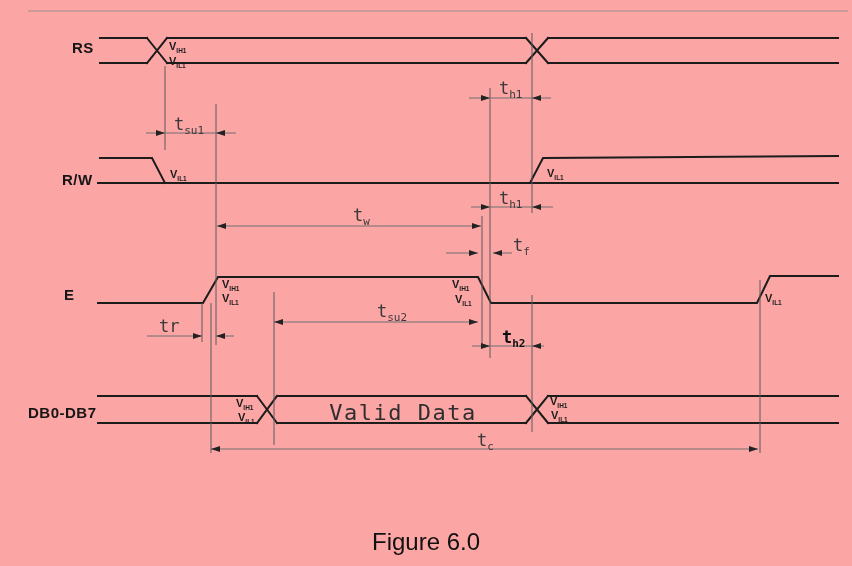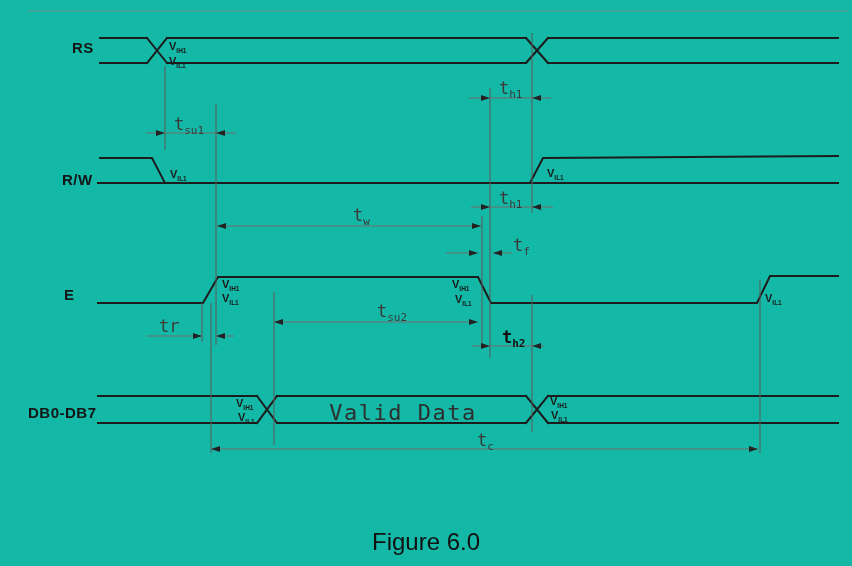--- a/index.html
+++ b/index.html
@@ -1,16 +1,16 @@
 <!DOCTYPE html>
 <html><head>
 <meta charset="utf-8">
 <style>
   html,body{margin:0;padding:0;background:#ffffff;}
-  .page{position:relative;width:852px;height:566px;background:#14b8a6;overflow:hidden;
+  .page{position:relative;width:852px;height:566px;background:#fca5a5;overflow:hidden;
         font-family:"Liberation Sans", sans-serif;}
   svg{display:block;}
   svg text{fill:#141414;}
   .siglabel{font-family:"Liberation Sans",sans-serif;font-weight:bold;font-size:15px;
             fill:#151515;letter-spacing:0.5px;}
   .vlabel{font-family:"Liberation Sans",sans-serif;font-weight:bold;font-size:11px;fill:#1a1a1a;}
   .vsub{font-size:6.5px;font-weight:bold;}
   .tlabel{font-family:"DejaVu Sans Mono",monospace;font-size:17px;fill:#3a3a3a;}
   .tsub{font-size:11px;}
   .tlabel.bold{font-weight:bold;fill:#111111;}

